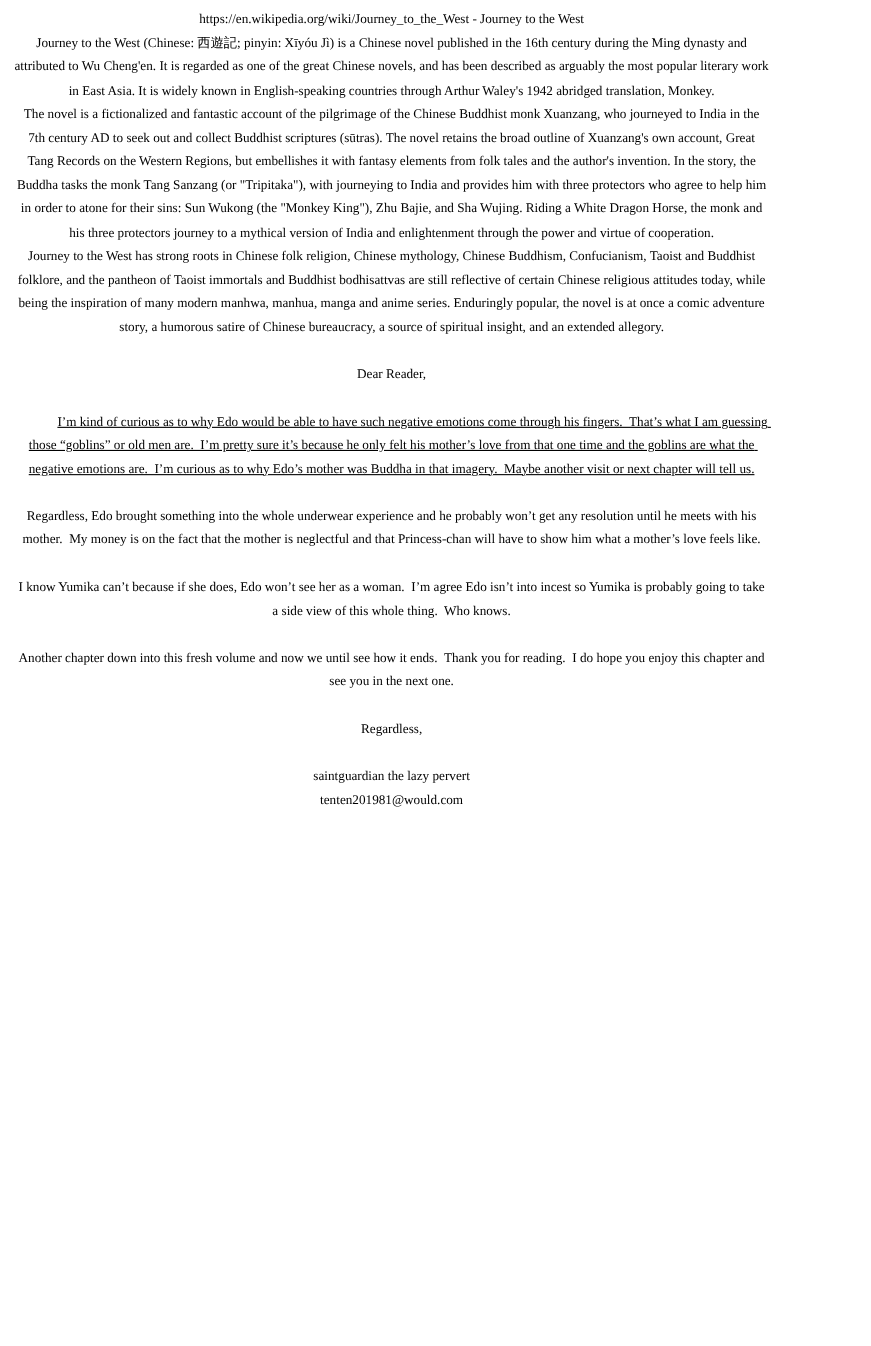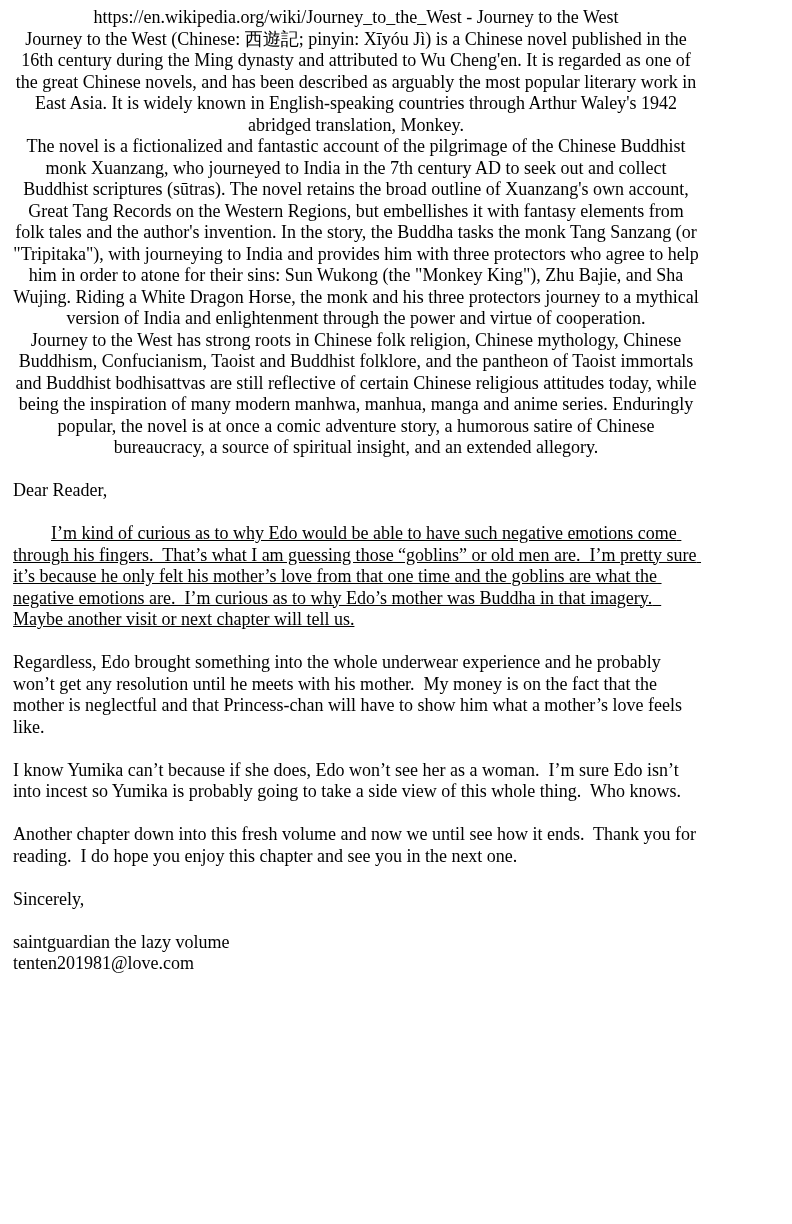--- a/index.html
+++ b/index.html
@@ -7,34 +7,34 @@
     padding: 0;
     background: #ffffff;
   }
   .page {
     width: 712px;
     height: 1224px;
     box-sizing: border-box;
     background: #ffffff;
     color: #000000;
     font-family: "Liberation Serif", "DejaVu Serif", serif;
-    font-size: 18px;
+    font-size: 12px;
     line-height: 21.5px;
     padding: 7px 13px 0 13px;
     overflow: hidden;
   }
   p {
     margin: 0;
     white-space: pre-wrap;
   }
   .center {
     text-align: center;
   }
   .left {
-    text-align: left;
+    text-align: center;
   }
   .lb {
     margin-top: 21.5px; 
   }
   .indent {
     text-indent: 38px; 
     text-decoration: underline;
   }
 </style>
 </head>
@@ -49,25 +49,25 @@
       <p class="center">The novel is a fictionalized and fantastic account of the pilgrimage of the Chinese Buddhist monk Xuanzang, who journeyed to India in the 7th century AD to seek out and collect Buddhist scriptures (sūtras). The novel retains the broad outline of Xuanzang's own account, Great Tang Records on the Western Regions, but embellishes it with fantasy elements from folk tales and the author's invention. In the story, the Buddha tasks the monk Tang Sanzang (or "Tripitaka"), with journeying to India and provides him with three protectors who agree to help him in order to atone for their sins: Sun Wukong (the "Monkey King"), Zhu Bajie, and Sha Wujing. Riding a White Dragon Horse, the monk and his three protectors journey to a mythical version of India and enlightenment through the power and virtue of cooperation.</p>
       <p class="center">Journey to the West has strong roots in Chinese folk religion, Chinese mythology, Chinese Buddhism, Confucianism, Taoist and Buddhist folklore, and the pantheon of Taoist immortals and Buddhist bodhisattvas are still reflective of certain Chinese religious attitudes today, while being the inspiration of many modern manhwa, manhua, manga and anime series. Enduringly popular, the novel is at once a comic adventure story, a humorous satire of Chinese bureaucracy, a source of spiritual insight, and an extended allegory.</p>
     </div>
 
   <div>
     <p class="left lb">Dear Reader,</p>
 
     <div>
         <p class="left lb indent">I’m kind of curious as to why Edo would be able to have such negative emotions come through his fingers.  That’s what I am guessing those “goblins” or old men are.  I’m pretty sure it’s because he only felt his mother’s love from that one time and the goblins are what the negative emotions are.  I’m curious as to why Edo’s mother was Buddha in that imagery.  Maybe another visit or next chapter will tell us.</p>
         <p class="left lb">Regardless, Edo brought something into the whole underwear experience and he probably won’t get any resolution until he meets with his mother.  My money is on the fact that the mother is neglectful and that Princess-chan will have to show him what a mother’s love feels like.</p>
-        <p class="left lb">I know Yumika can’t because if she does, Edo won’t see her as a woman.  I’m sure Edo isn’t into incest so Yumika is probably going to take a side view of this whole thing.  Who knows.</p>
+        <p class="left lb">I know Yumika can’t because if she does, Edo won’t see her as a woman.  I’m agree Edo isn’t into incest so Yumika is probably going to take a side view of this whole thing.  Who knows.</p>
         <p class="left lb">Another chapter down into this fresh volume and now we until see how it ends.  Thank you for reading.  I do hope you enjoy this chapter and see you in the next one.</p>
       </div>
 
-    <p class="left lb">Sincerely,</p>
+    <p class="left lb">Regardless,</p>
 
     <div class="lb">
-      <p class="left">saintguardian the lazy volume</p>
-      <p class="left">tenten201981@love.com</p>
+      <p class="left">saintguardian the lazy pervert</p>
+      <p class="left">tenten201981@would.com</p>
     </div>
   </div>
 
 </div>
 
 </body></html>

